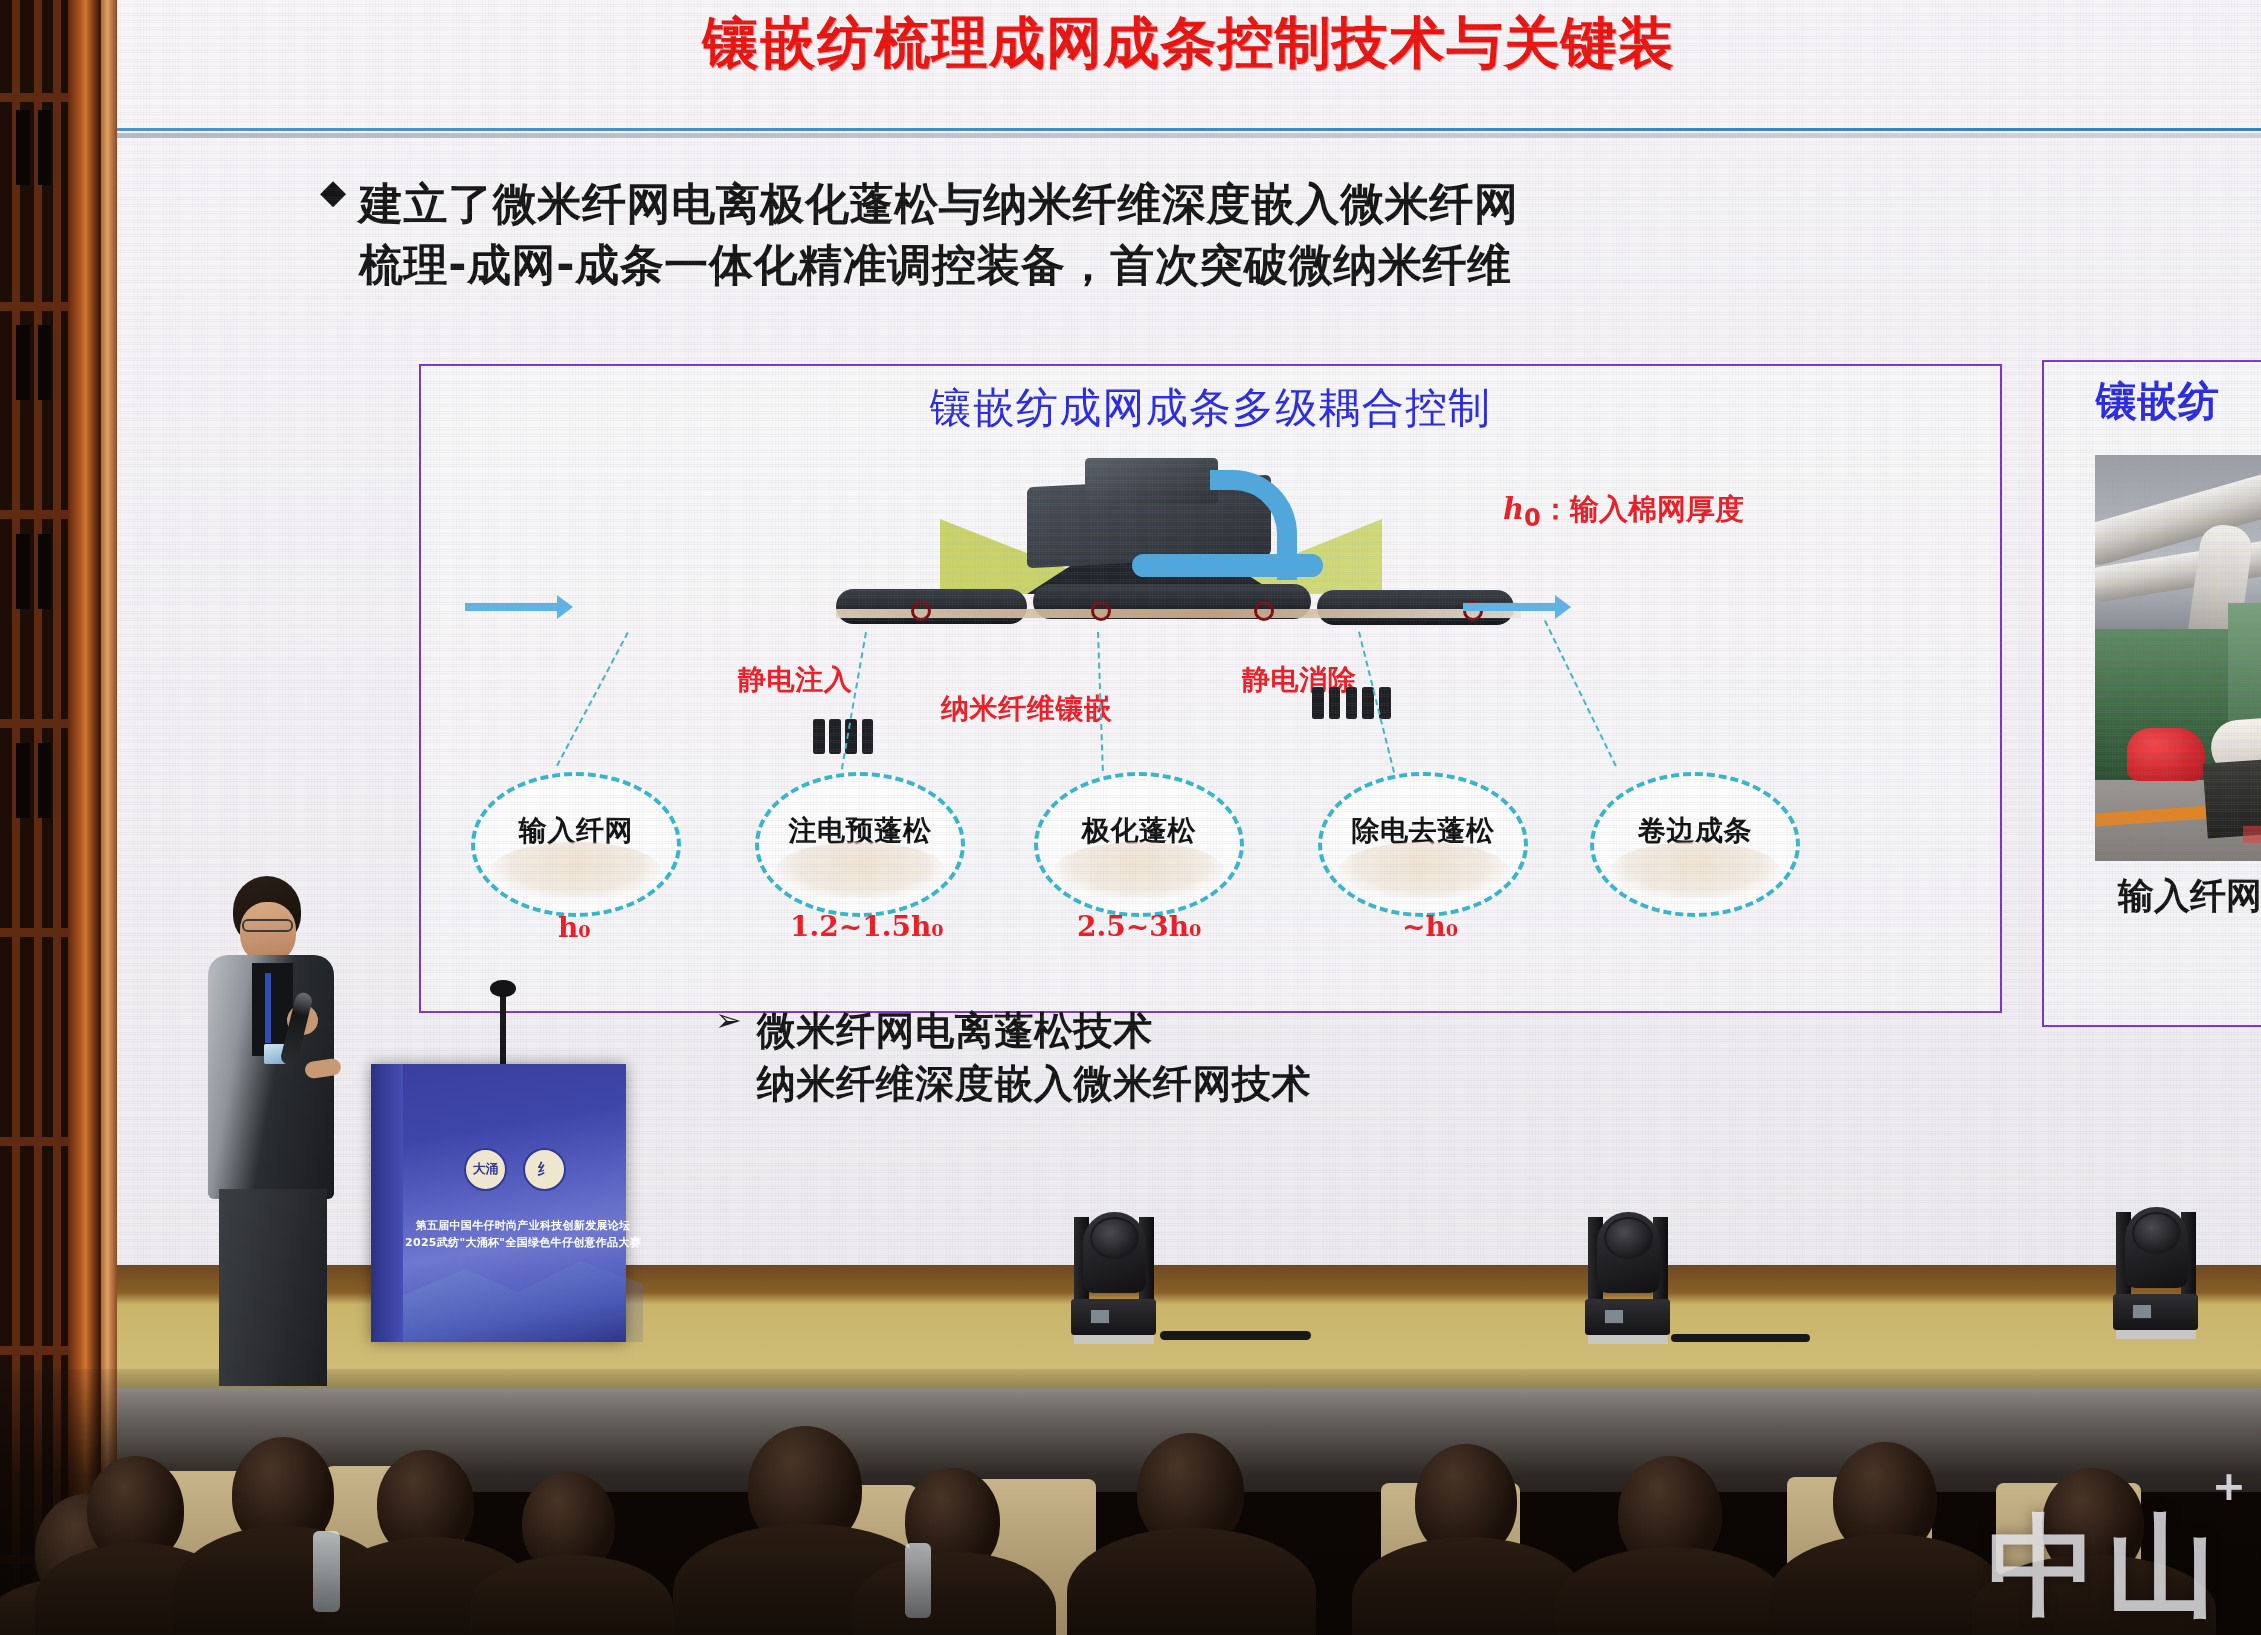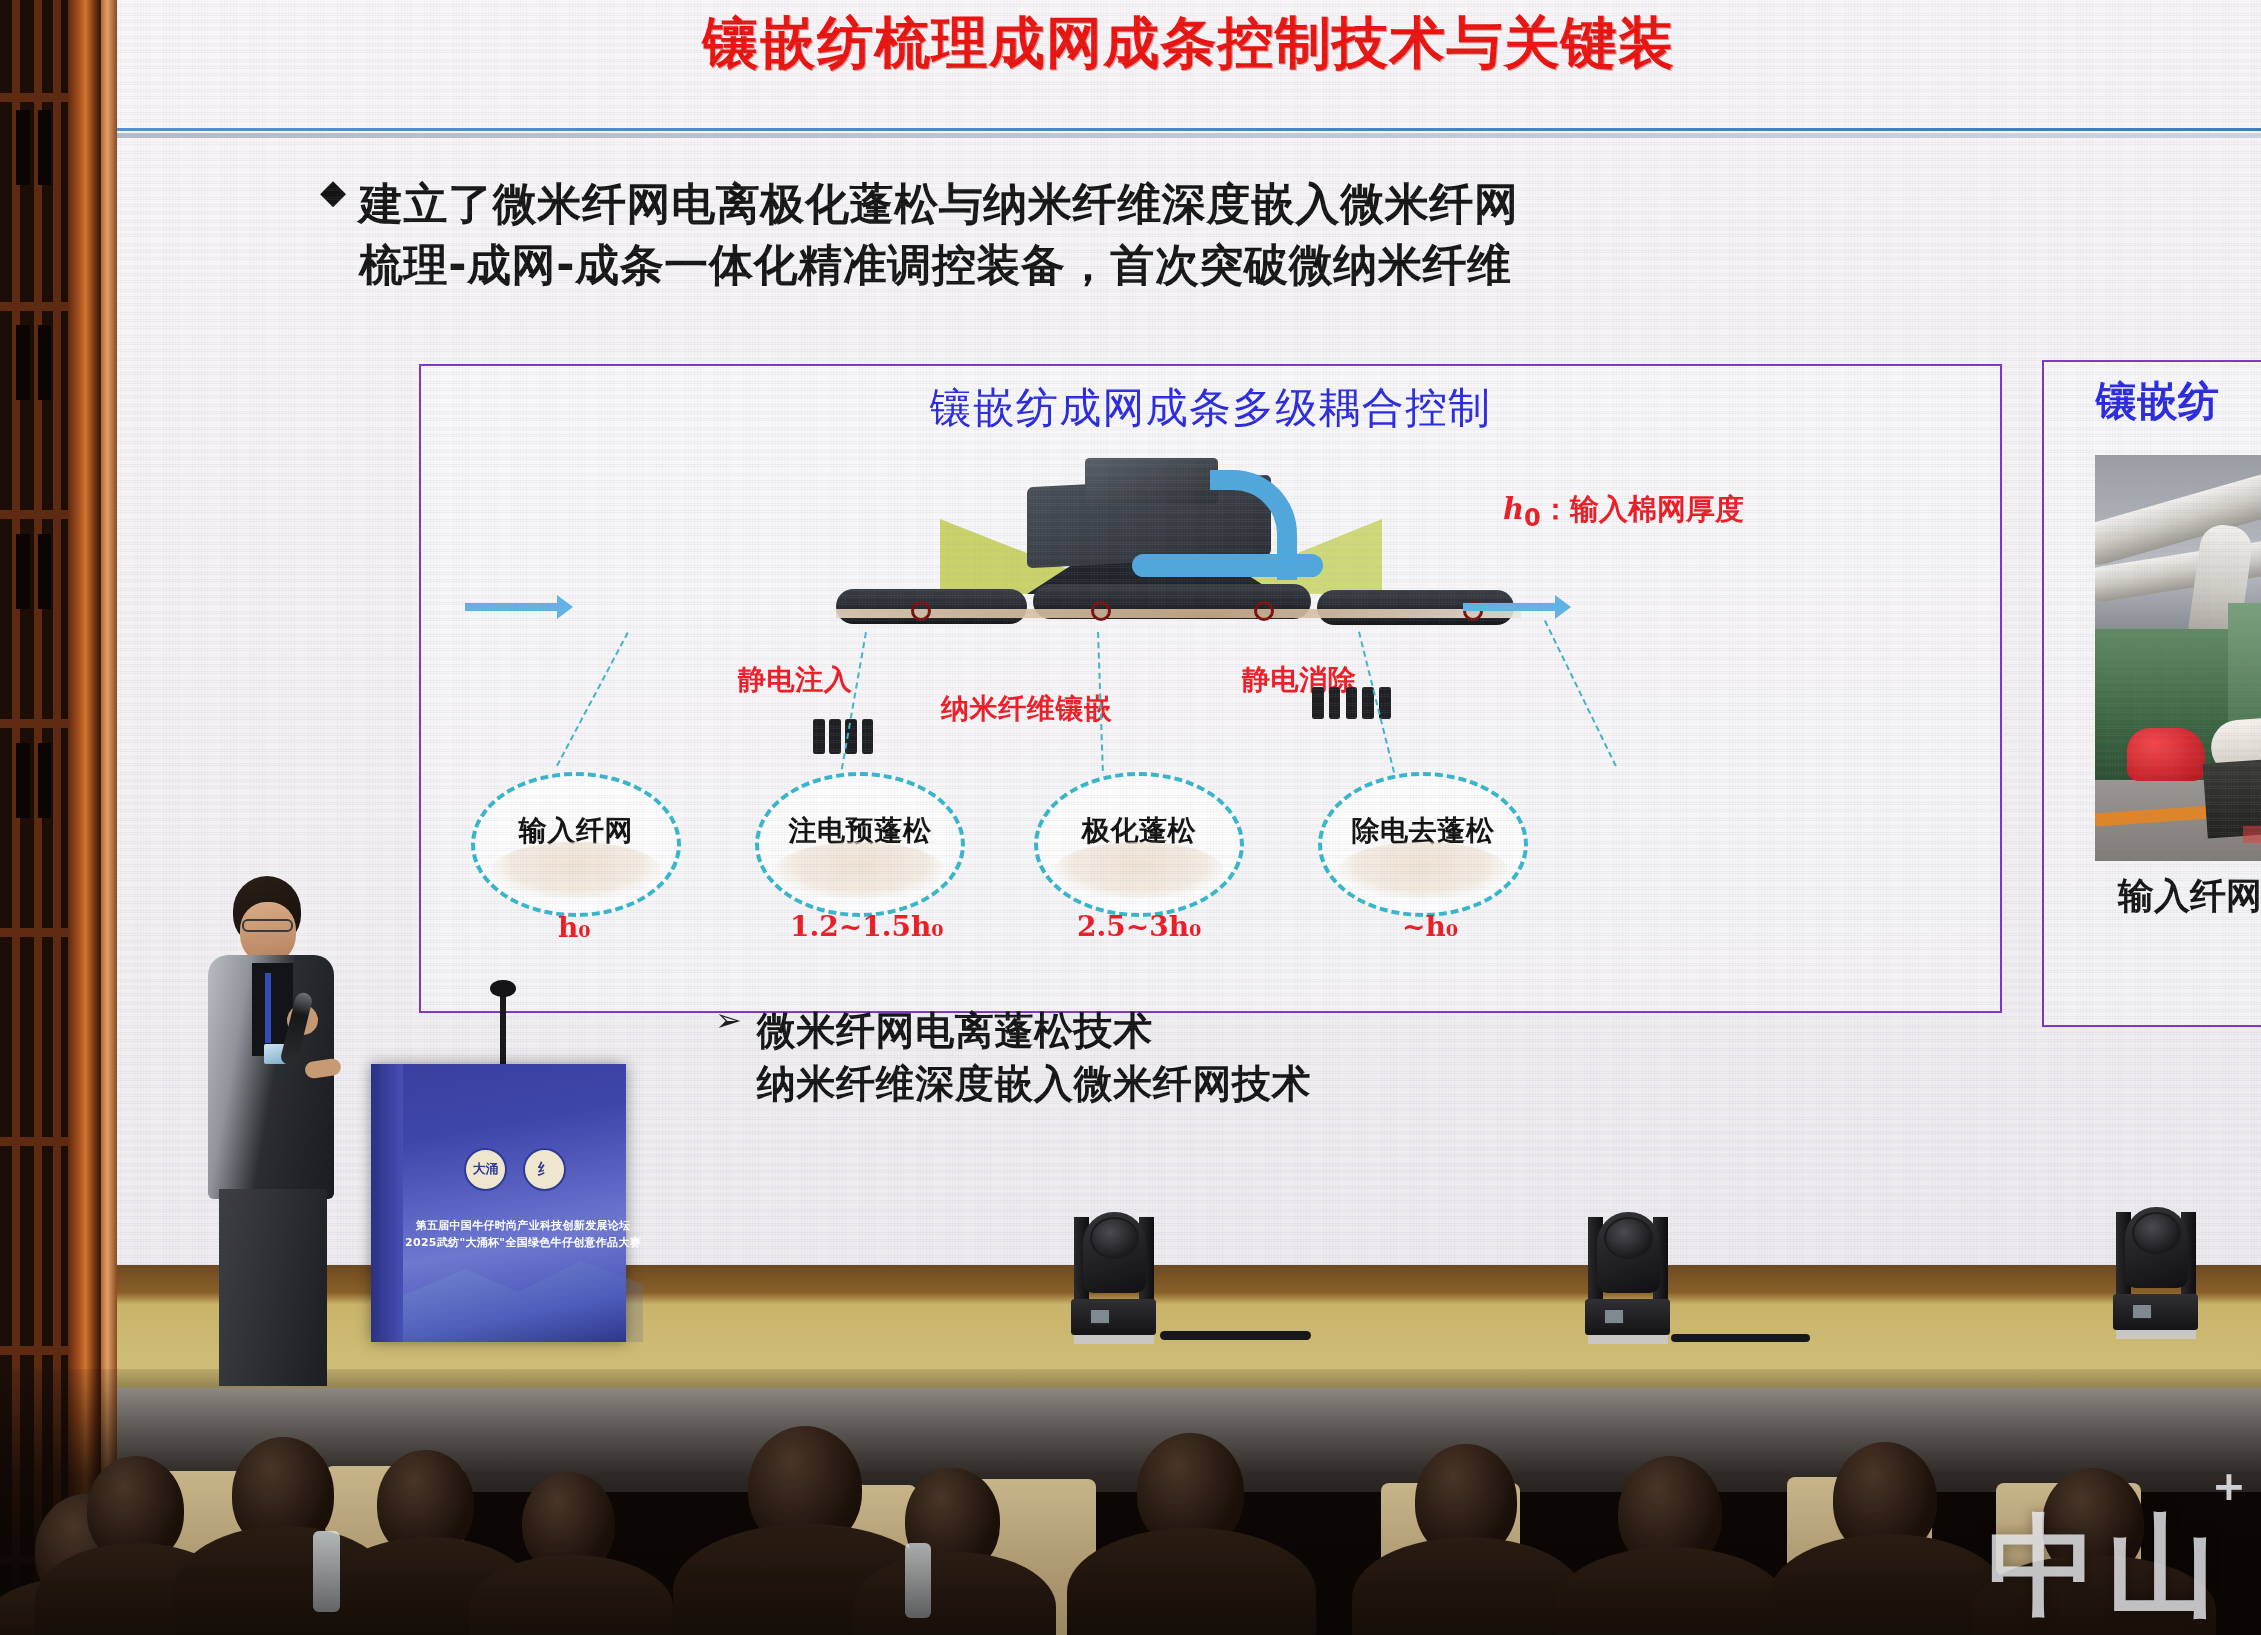--- a/index.html
+++ b/index.html
@@ -310,20 +310,24 @@
       <span class="cap">极化蓬松</span>
     </div>
     <div class="circ-val" style="left:960px;top:910px">2.5~3h₀</div>
 
     <div class="circle-node" style="left:1201px;top:772px">
       <div class="circle-tex"></div>
       <span class="cap">除电去蓬松</span>
     </div>
     <div class="circ-val" style="left:1285px;top:910px">~h₀</div>
 
+    <div class="circle-node" style="left:1473px;top:772px">
+      <div class="circle-tex"></div>
+      <span class="cap">卷边成条</span>
+    </div>
     <div class="circ-val" style="left:1560px;top:910px"></div>
 
     <div class="tech-wrap">
       <div class="tech-row">
         <span class="tech-arrow">➢</span>
         <div>
           <div class="tech-line">微米纤网电离蓬松技术</div>
           <div class="tech-line">纳米纤维深度嵌入微米纤网技术</div>
         </div>
       </div>

